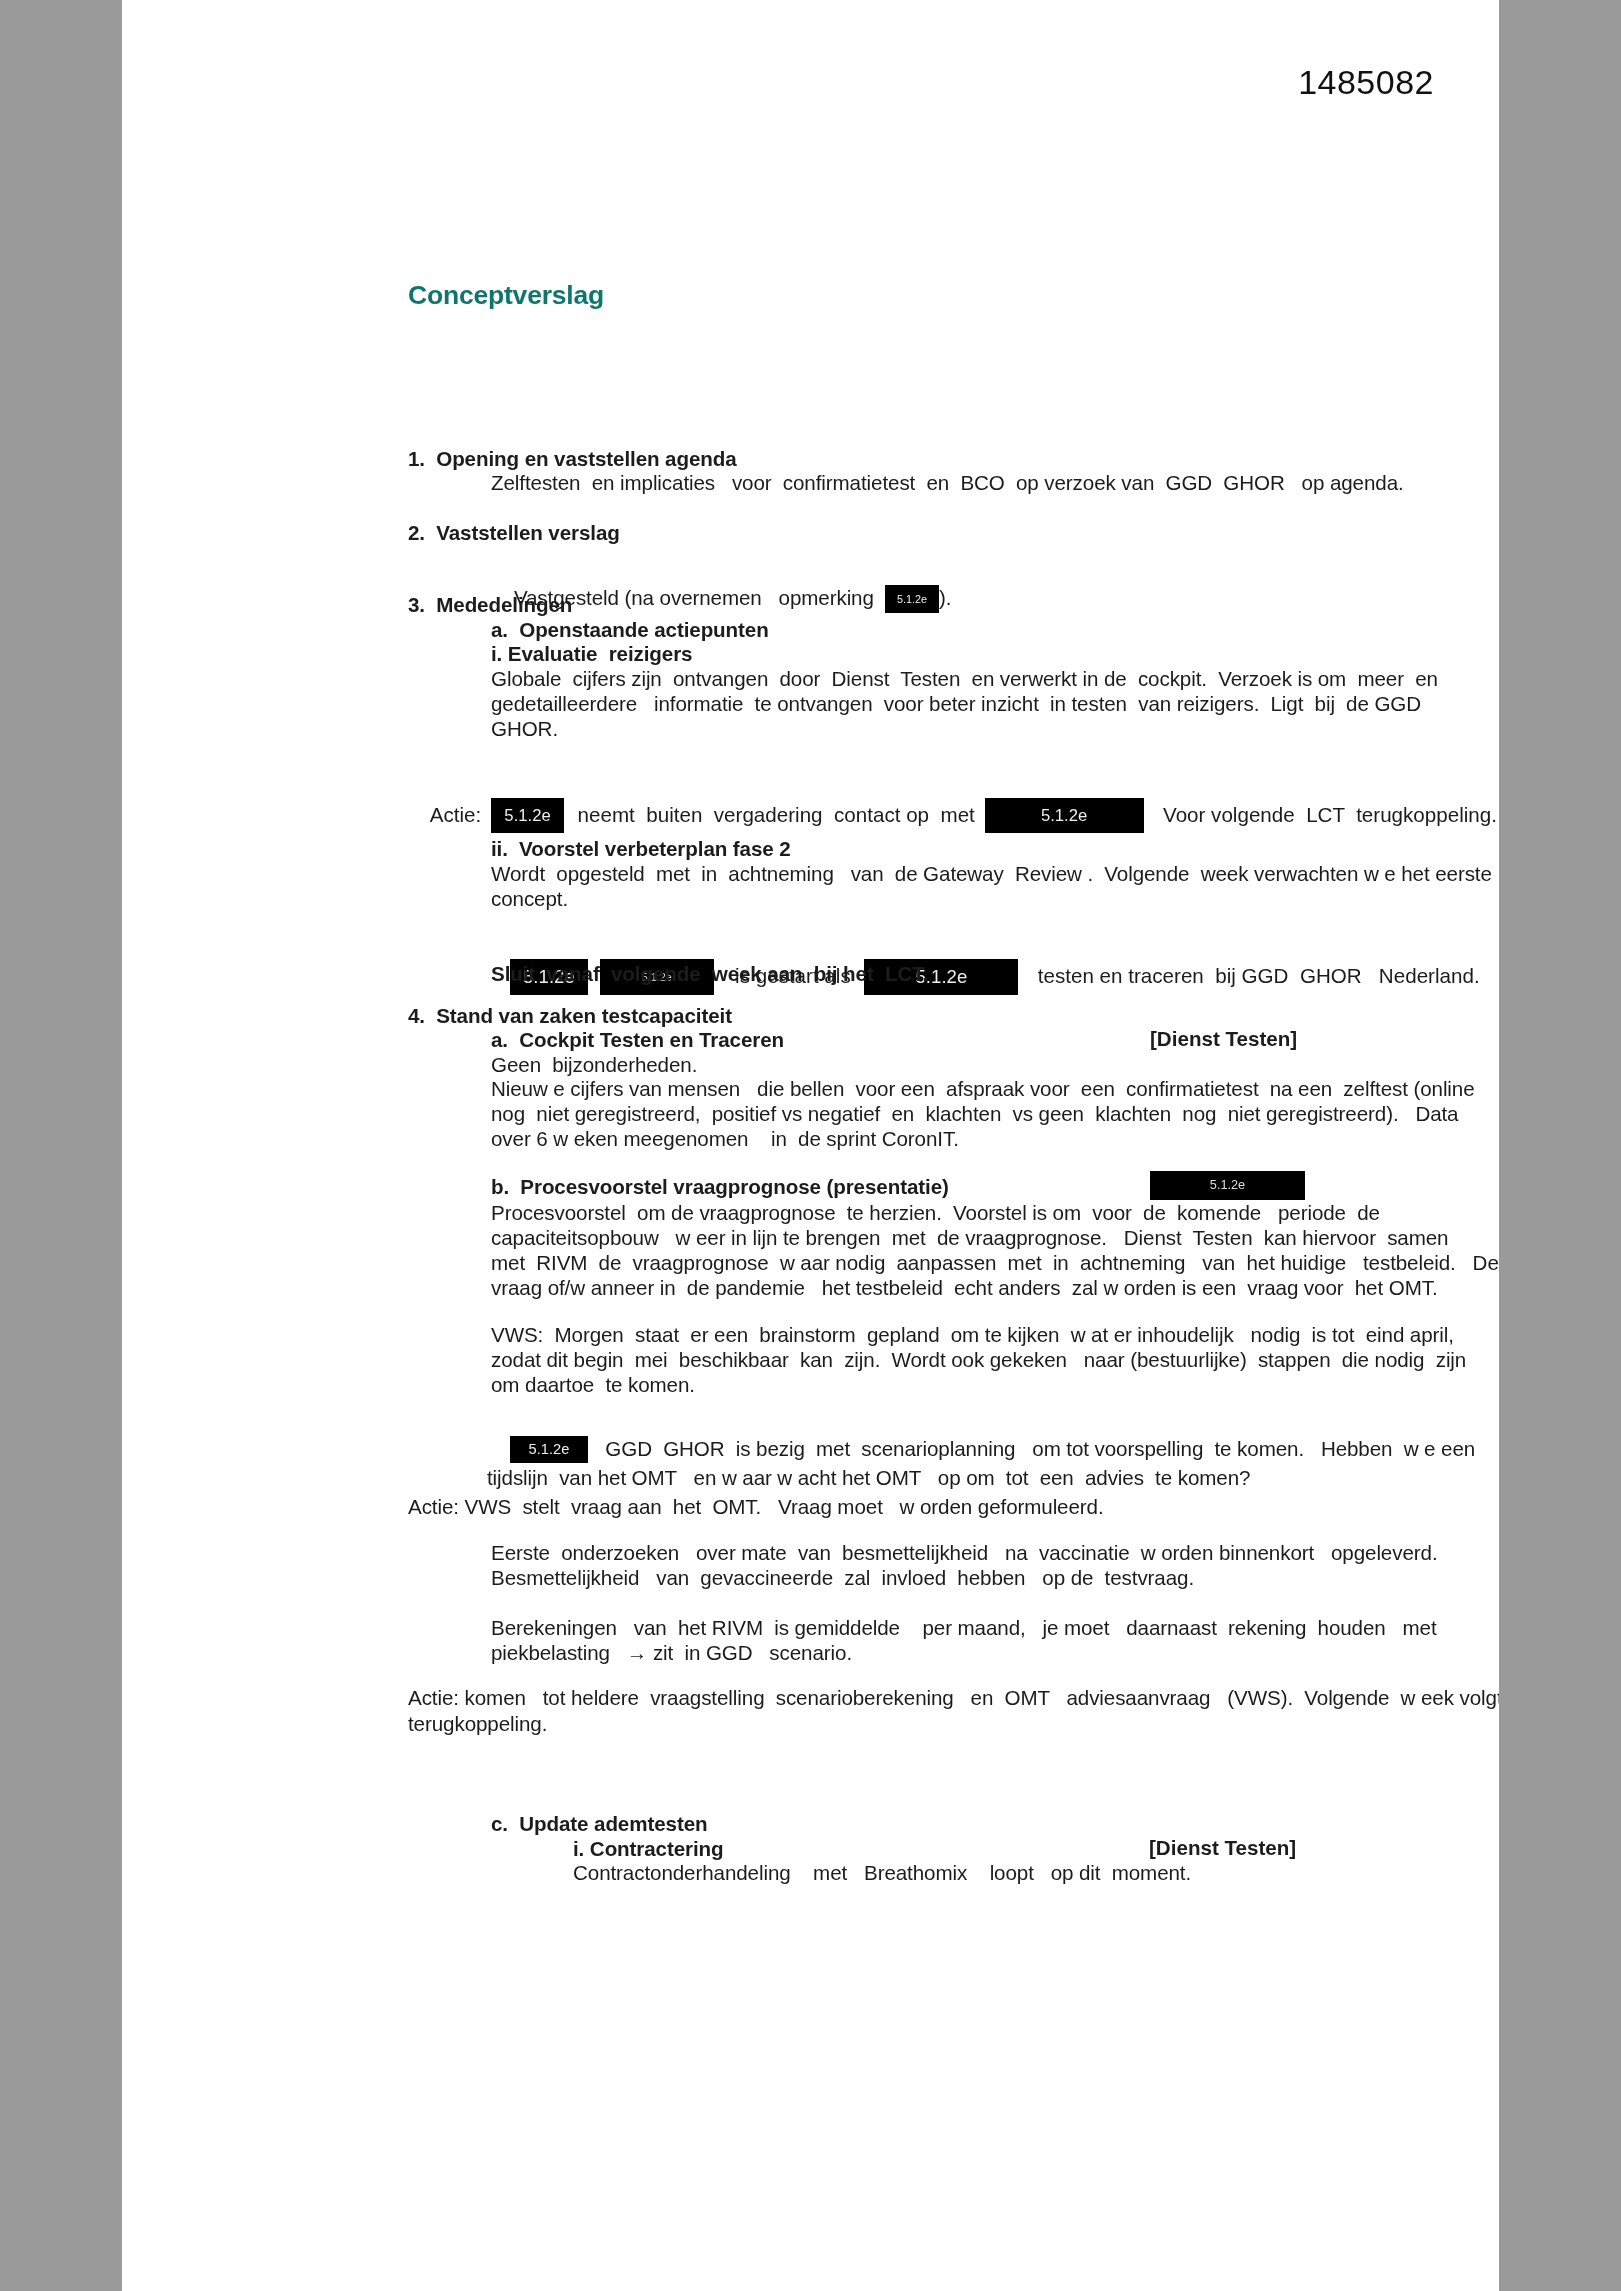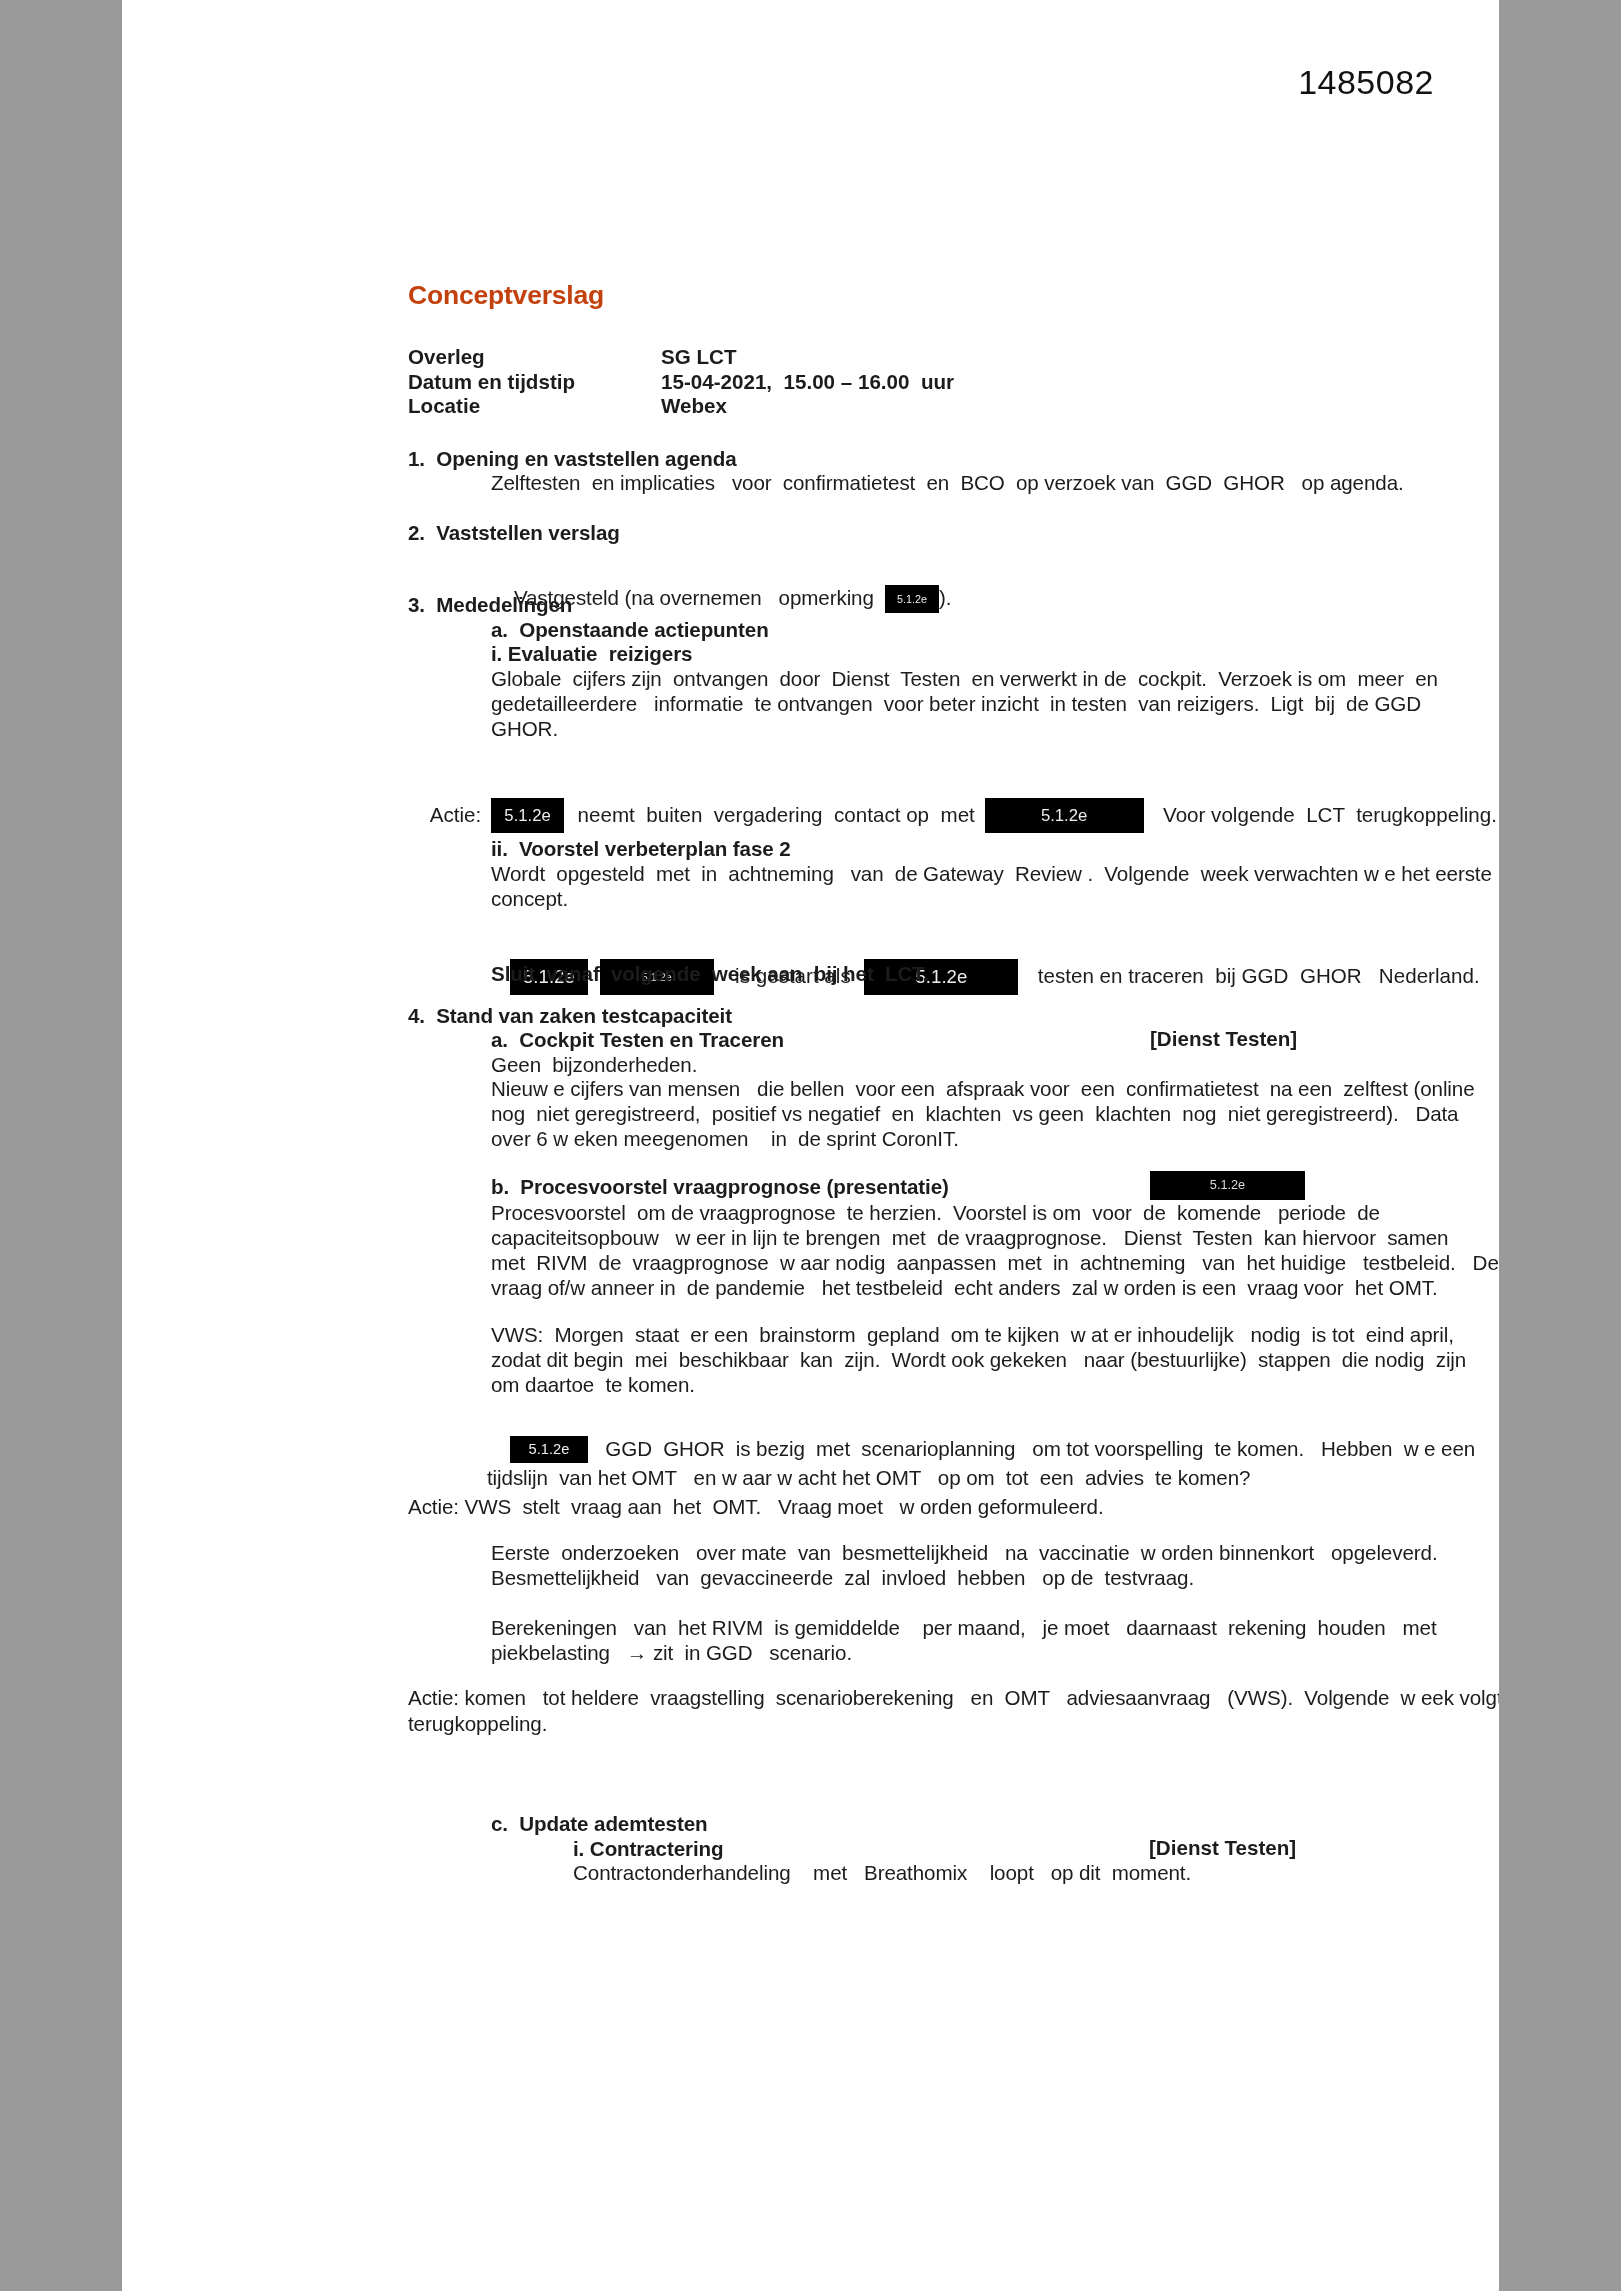--- a/index.html
+++ b/index.html
@@ -10,21 +10,21 @@
     background:#ffffff;
     font-family:"Liberation Sans","DejaVu Sans",sans-serif;
     color:#1c1c1c;
     font-size:20.6px;
     overflow:hidden;
   }
   .abs { position:absolute; }
   .pre { white-space:pre; line-height:25px; letter-spacing:-0.1px; }
   .bold { font-weight:bold; }
   .docnum { font-size:34px; letter-spacing:0.5px; color:#111; }
-  .title { font-size:26.5px; font-weight:bold; letter-spacing:-0.2px; color:#c2410c;text-align:right; }
+  .title { font-size:26.5px; font-weight:bold; letter-spacing:-0.2px; color:#0f766e;text-align:right; }
 
   .meta-row { display:flex; line-height:24.5px; white-space:pre; }
   .meta-label { flex:0 0 253px; font-weight:bold; }
   .meta-value { font-weight:bold; }
 
   .redact {
     display:inline-block;
     background:#000000;
     color:#ededed;
     text-align:center;
@@ -49,34 +49,20 @@
 </style>
 </head>
 <body>
 
 <div class="page">
 
   <div class="abs docnum" style="top:63px; right:65px;">1485082</div>
 
   <div class="abs title" style="left:286px; top:280px;">Conceptverslag</div>
 
-  <div class="abs" style="left:286px; top:345px;">
-    <div class="meta-row">
-      <span class="meta-label">Overleg</span>
-      <span class="meta-value">SG LCT</span>
-    </div>
-    <div class="meta-row">
-      <span class="meta-label">Datum en tijdstip</span>
-      <span class="meta-value">15-04-2021,  15.00 – 16.00  uur</span>
-    </div>
-    <div class="meta-row">
-      <span class="meta-label">Locatie</span>
-      <span class="meta-value">Webex</span>
-    </div>
-  </div>
 
   <div class="abs pre bold" style="left:286px; top:446px;">1.  Opening en vaststellen agenda</div>
   <div class="abs pre" style="left:369px; top:470px;">Zelftesten  en implicaties   voor  confirmatietest  en  BCO  op verzoek van  GGD  GHOR   op agenda.</div>
 
   <div class="abs pre bold" style="left:286px; top:520px;">2.  Vaststellen verslag</div>
   <div class="abs row40" style="left:369px; top:539px;">
     <span class="pre" style="line-height:39px;margin-top:16px;">Vastgesteld (na overnemen   opmerking  </span><span class="redact r-small">5.1.2e</span><span class="pre" style="line-height:39px;">).</span>
   </div>
 
   <div class="abs pre bold" style="left:286px; top:592px;">3.  Mededelingen</div>

